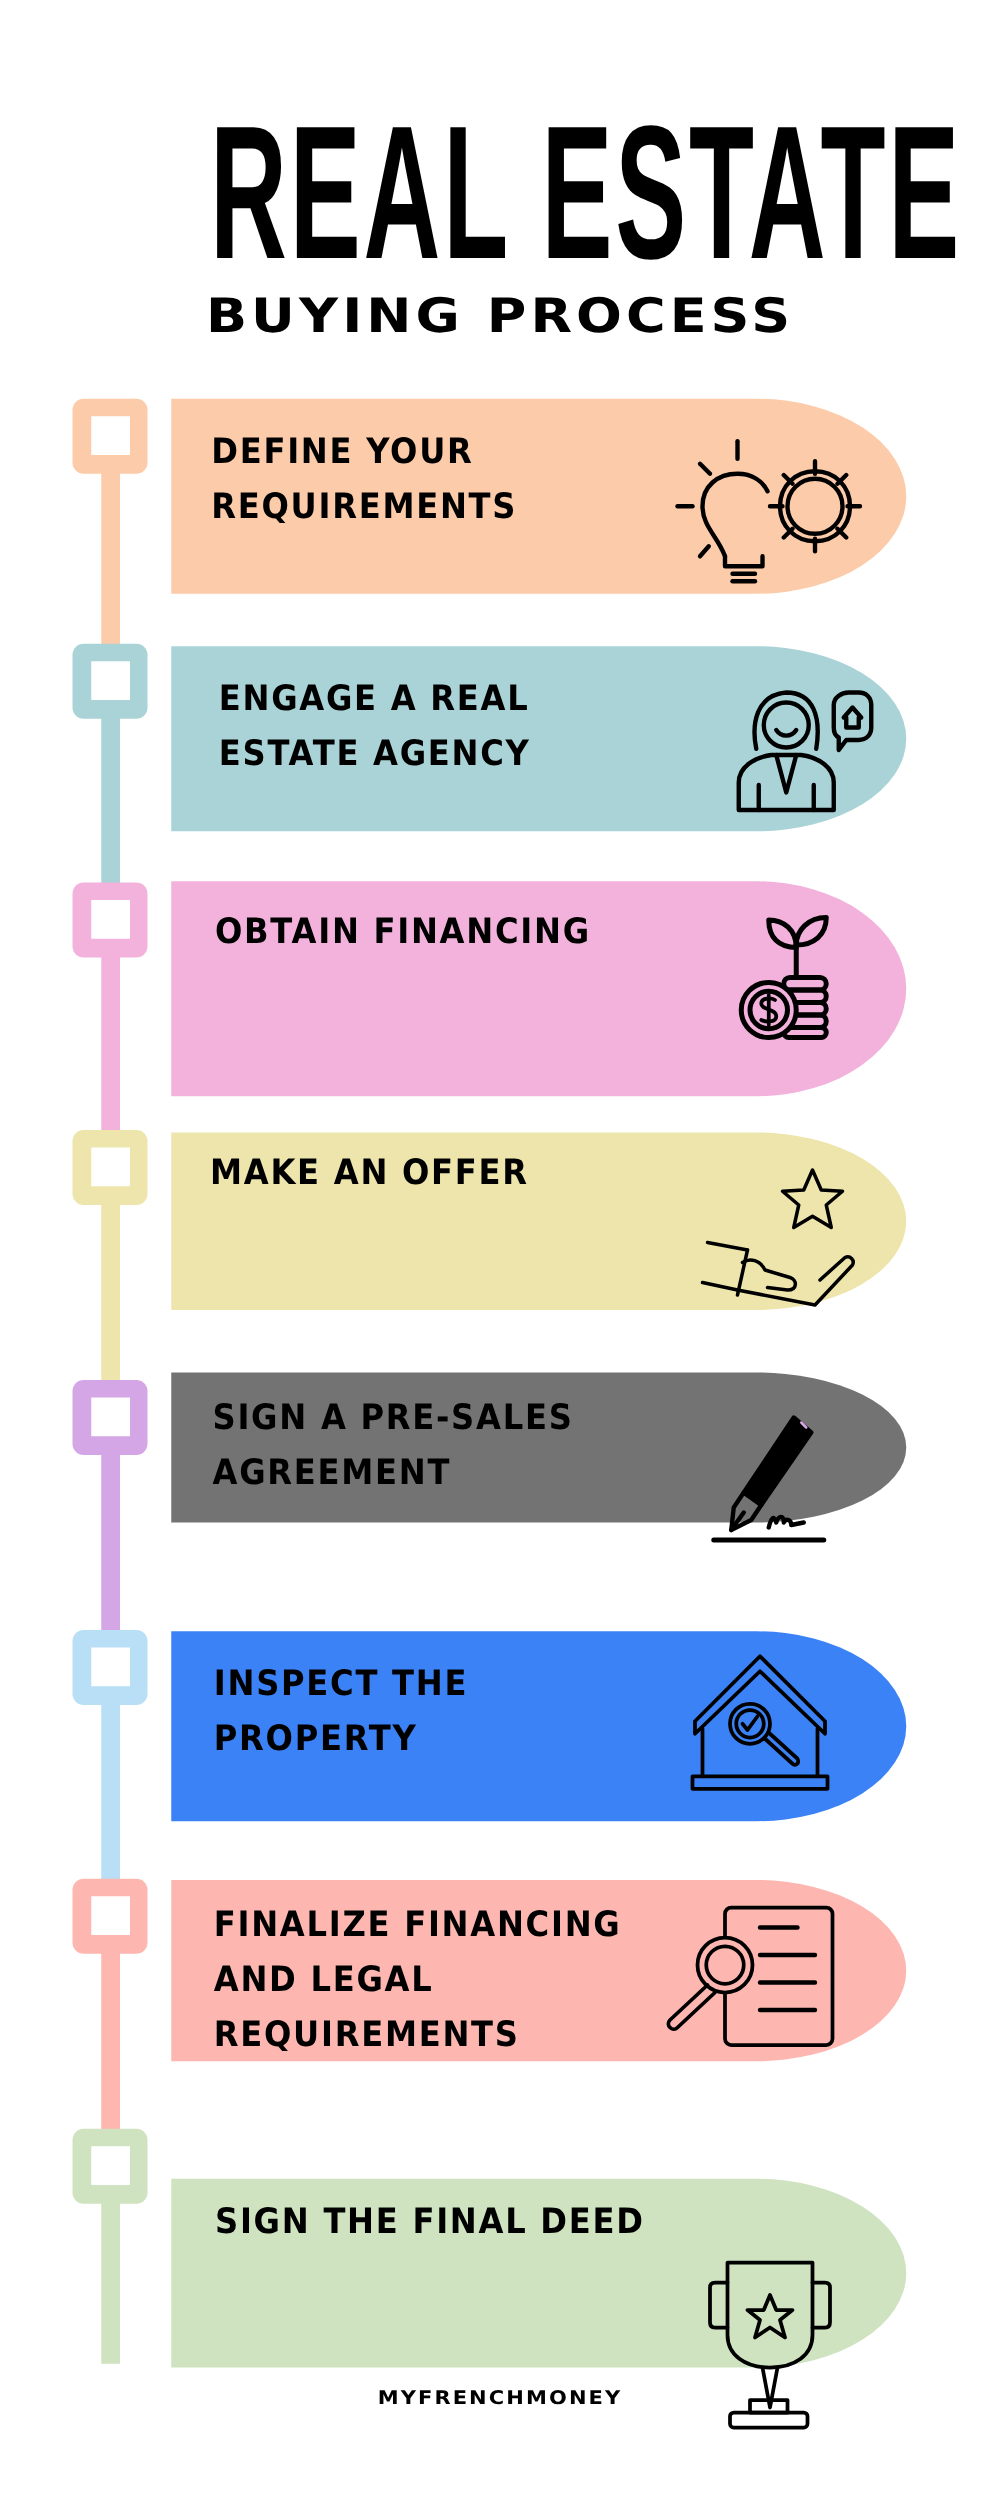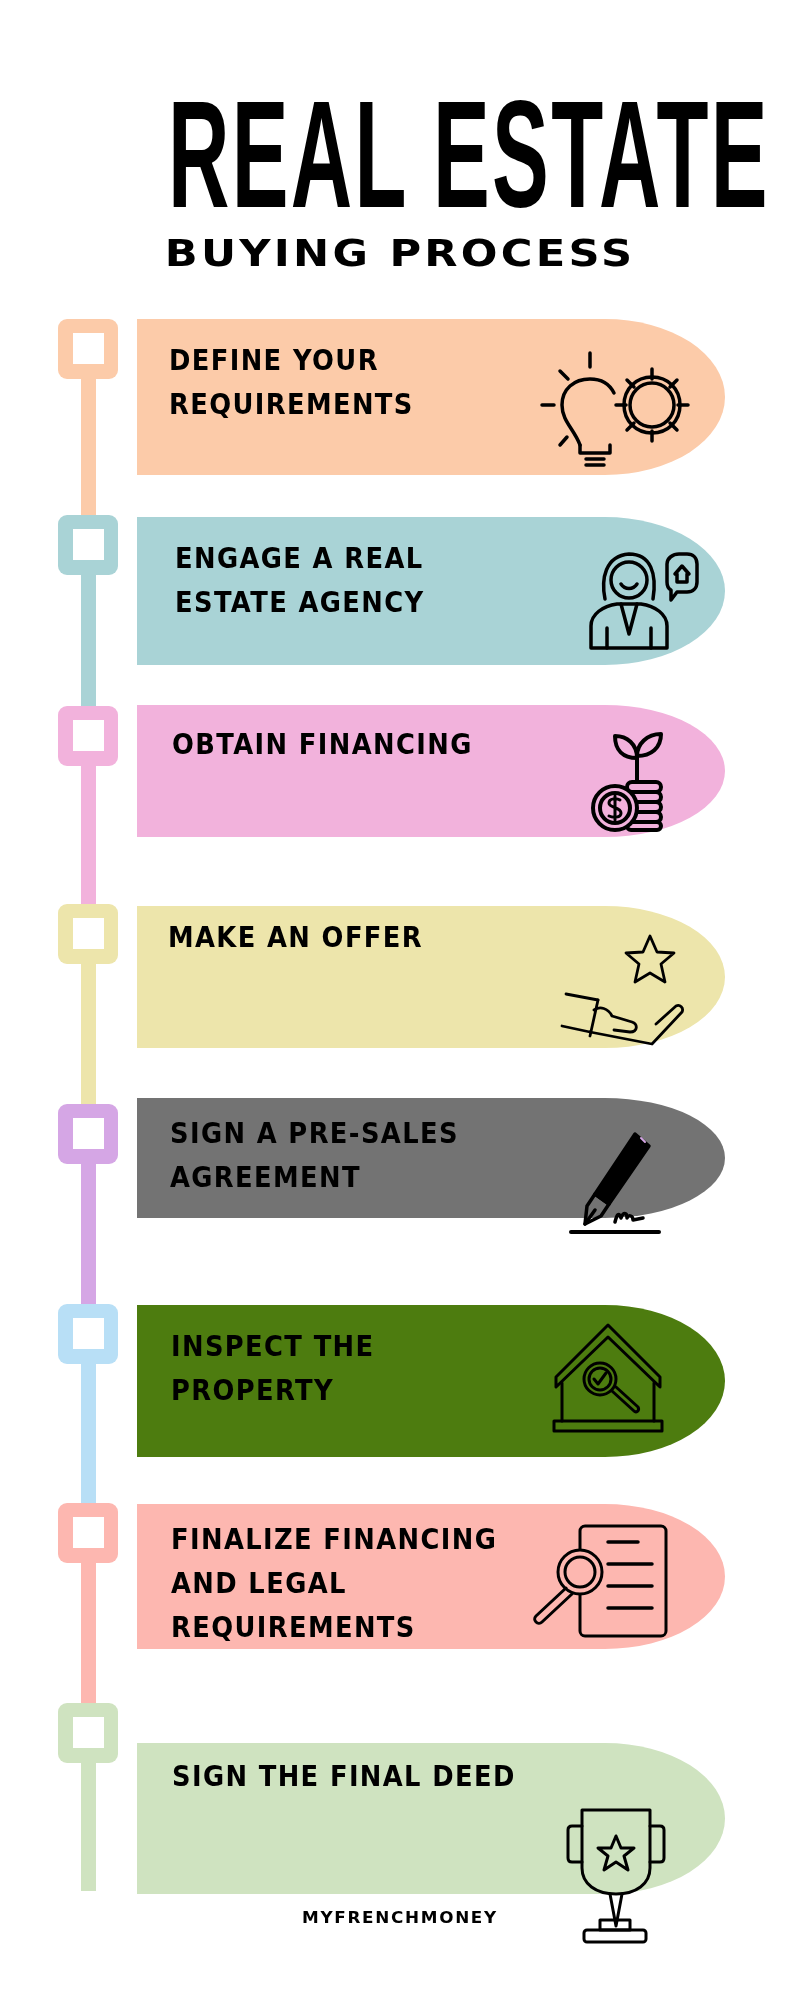--- a/index.html
+++ b/index.html
@@ -144,21 +144,21 @@
       <path d="M34 40 C38 46 46 46 50 40"></path>
       <path d="M4 104 L4 82 C4 70 16 62 30 60 L54 60 C68 62 80 70 80 82 L80 104 Z"></path>
       <path d="M34 60 L42 90 L50 60"></path>
       <path d="M20 104 L20 84 M64 104 L64 84"></path>
       <path d="M80 20 C80 14 86 10 92 10 L100 10 C106 10 110 14 110 20 L110 38 C110 44 106 48 100 48 L90 48 L84 56 L84 46 C80 44 80 40 80 38 Z"></path>
       <path d="M88 30 L95 22 L102 30 M90 30 L90 38 L100 38 L100 30"></path>
     </svg>
   </div>
 </div>
 
-<div class="card" style="top:705px;height:132px;background:#f2b2dc;">
+<div class="card" style="top:705px;height:172px;background:#f2b2dc;">
   <div class="label" style="top:18px;left:35px;width:420px;">
     <div>OBTAIN FINANCING</div>
   </div>
   <div class="icon" style="left:452px;top:25px;">
     <svg width="80" height="105" viewBox="0 0 80 105" fill="none" stroke="#000" stroke-width="4" stroke-linecap="round" stroke-linejoin="round">
       <path d="M48 50 L48 22"></path>
       <path d="M48 28 C48 14 38 6 26 6 C26 20 34 28 48 28 Z"></path>
       <path d="M48 26 C48 14 58 4 72 4 C72 18 62 26 48 26 Z"></path>
       <rect x="38" y="52" width="34" height="10" rx="5"></rect>
       <rect x="38" y="62" width="34" height="10" rx="5"></rect>
@@ -198,21 +198,21 @@
       <path d="M70 6 L84 18 L44 76 L30 66 Z" fill="#000"></path>
       <path d="M76 10 L80 14" stroke="#d5a6e5" stroke-width="2"></path>
       <path d="M30 66 L44 76 L36 88 L20 96 L22 78 Z"></path>
       <path d="M20 96 L30 82"></path>
       <path d="M50 94 C52 86 54 84 56 90 C58 84 62 84 62 90 C64 86 68 88 68 92 L78 90"></path>
       <line x1="6" y1="104" x2="94" y2="104" stroke-width="4"></line>
     </svg>
   </div>
 </div>
 
-<div class="card" style="top:1305px;height:152px;background:#4d7c0f;">
+<div class="card" style="top:1305px;height:152px;background:#3b82f6;">
   <div class="label" style="top:20px;left:34px;">
     <div>INSPECT THE</div>
     <div>PROPERTY</div>
   </div>
   <div class="icon" style="left:415px;top:18px;">
     <svg width="112" height="112" viewBox="0 0 112 112" fill="none" stroke="#000" stroke-width="3" stroke-linecap="round" stroke-linejoin="round">
       <path d="M4 54 L56 2 L108 54 L108 64 L56 14 L4 64 Z"></path>
       <path d="M10 60 L10 98 M102 60 L102 98"></path>
       <rect x="2" y="98" width="108" height="10"></rect>
       <circle cx="48" cy="56" r="16"></circle>

